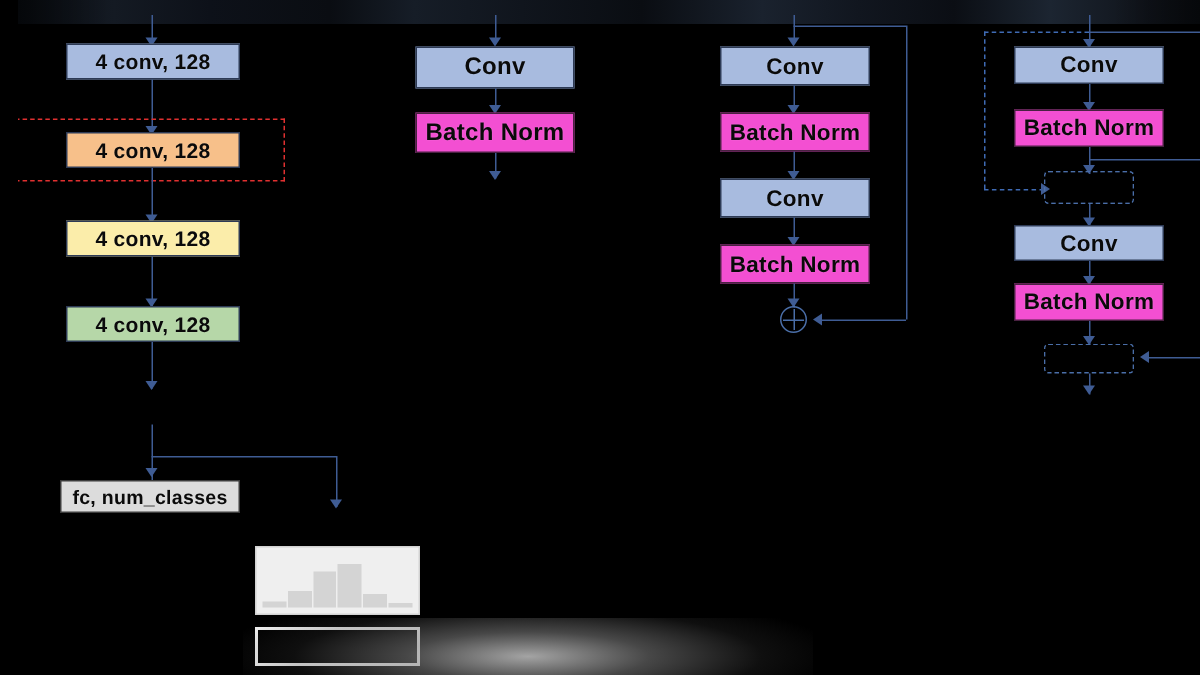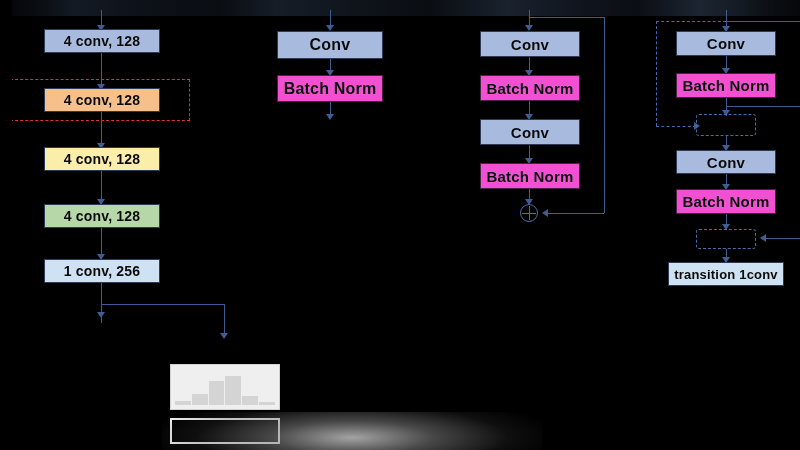--- a/index.html
+++ b/index.html
@@ -176,28 +176,28 @@
   <div class="node n-yellow" style="left:32px; top:147px; width:116px; height:24px; font-size:14px;">4 conv, 128</div>
 
   <div class="vline" style="left:89px; top:171px; height:33px;"></div>
   <div class="arrow-d" style="left:85px; top:199px;"></div>
 
   <div class="node n-green" style="left:32px; top:204px; width:116px; height:24px; font-size:14px;">4 conv, 128</div>
 
   <div class="vline" style="left:89px; top:228px; height:31px;"></div>
   <div class="arrow-d" style="left:85px; top:254px;"></div>
 
-  <div class="node n-lightblue" style="left:32px; top:259px; width:116px; height:24px; font-size:14px;">1 conv, 256</div>
 
   <div class="vline" style="left:89px; top:283px; height:40px;"></div>
   <div class="arrow-d" style="left:85px; top:312px;"></div>
   <div class="hline" style="left:89px; top:304px; width:123px;"></div>
   <div class="vline" style="left:212px; top:304px; height:34px;"></div>
   <div class="arrow-d" style="left:208px; top:333px;"></div>
 
+  <div class="node n-gray" style="left:28px; top:320px; width:120px; height:22px; font-size:13px;">fc, num_classes</div>
 
 
   <div class="hist-panel" id="hist-panel" style="left: 158px; top: 364px; width: 110px; height: 46px; background: rgb(239, 239, 239);">
       <div class="hist-bar" title="1: 12" style="height: 12%; background: rgb(212, 212, 212);"></div>
       <div class="hist-bar" title="2: 30" style="height: 30%; background: rgb(212, 212, 212);"></div>
       <div class="hist-bar" title="3: 66" style="height: 66%; background: rgb(212, 212, 212);"></div>
       <div class="hist-bar" title="4: 78" style="height: 78%; background: rgb(212, 212, 212);"></div>
       <div class="hist-bar" title="5: 25" style="height: 25%; background: rgb(212, 212, 212);"></div>
       <div class="hist-bar" title="6: 8" style="height: 8%; background: rgb(212, 212, 212);"></div>
     </div>
@@ -285,16 +285,15 @@
   <div class="node n-magenta" style="left:664px; top:189px; width:100px; height:25px; font-size:15px;">Batch Norm</div>
 
   <div class="vline" style="left:714px; top:214px; height:16px;"></div>
   <div class="arrow-d" style="left:710px; top:224px;"></div>
 
   <div class="concat-box" style="left:684px; top:229px; width:60px; height:20px;"></div>
 
   <div class="vline" style="left:714px; top:249px; height:14px;"></div>
   <div class="arrow-d" style="left:710px; top:257px;"></div>
 
-  <div class="node n-lightblue" style="left:656px; top:262px; width:116px; height:24px; font-size:13px;">transition 1conv</div>
 
   <div class="bottom-glow"></div>
 </div>
 
 </body></html>

